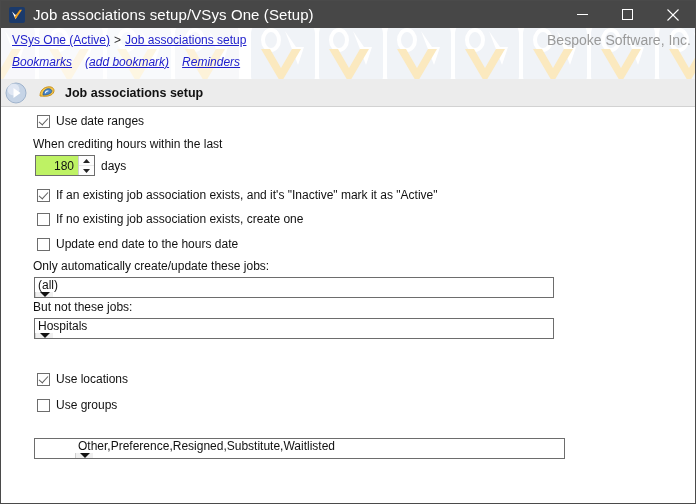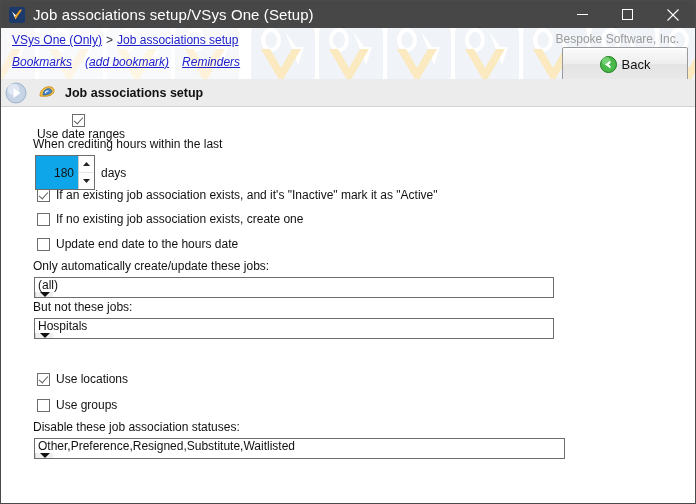--- a/index.html
+++ b/index.html
@@ -110,23 +110,23 @@
     white-space: nowrap;
   }
   .quicklinks a {
     color: #2222cc;
     text-decoration: underline;
     font-style: italic;
     margin-right: 13px;
   }
   .company {
     position: absolute;
-    right: 16px;
+    right: 4px;
     top: 4px;
-    font-size: 12px;
+    font-size: 14px;
     color: #9a9a9a;
     white-space: nowrap;
   }
   .backbtn {
     position: absolute;
     right: 7px;
     top: 19px;
     width: 124px;
     height: 32px;
     background: linear-gradient(#fbfbfb, #eeeeee 48%, #e4e4e4 52%, #e9e9e9);
@@ -205,24 +205,24 @@
     width: 4px;
     height: 8px;
     border: solid #5e5e5e;
     border-width: 0 1.6px 1.6px 0;
     transform: rotate(42deg);
   }
 
   
   .spin {
     width: 60px;
-    height: 35px;
+    height: 21px;
     box-sizing: border-box;
     border: 1px solid #6d6d6d;
-    background: #0ea5e9;
+    background: #bef264;
     display: flex;
     align-items: stretch;
     margin-right: 6px;
     text-align: center;
   }
   .spin-val {
     flex: 1 1 auto;
     font-size: 12px;
     color: #111;
     display: flex;
@@ -337,40 +337,29 @@
         <use href="#wm" x="658" y="-5"></use>
         <use href="#wm" x="-30" y="-5" opacity="0.55"></use>
         <use href="#wm" x="38" y="-5" opacity="0.4"></use>
         <use href="#wm" x="106" y="-5" opacity="0.45"></use>
         <use href="#wm" x="174" y="-5" opacity="0.6"></use>
       </g>
     </svg>
 
     <div class="banner-inner">
       <div class="breadcrumb">
-        <a href="#">VSys One (Only)</a><span class="crumb-sep">&gt;</span><a href="#">Job associations setup</a>
+        <a href="#">VSys One (Active)</a><span class="crumb-sep">&gt;</span><a href="#">Job associations setup</a>
       </div>
 
       <div class="quicklinks">
         <a href="#">Bookmarks</a><a href="#">(add bookmark)</a><a href="#">Reminders</a>
       </div>
 
       <div class="company">Bespoke Software, Inc.</div>
 
-      <div class="backbtn">
-        <span>
-          <svg width="17" height="17" viewBox="0 0 17 17" style="display:block">
-            <circle cx="8.5" cy="8.5" r="8" fill="#49b949"></circle>
-            <circle cx="8.5" cy="8.5" r="8" fill="none" stroke="#1d7a1d" stroke-width="1"></circle>
-            <circle cx="6" cy="5" r="4" fill="#8fe08f" opacity="0.6"></circle>
-            <path d="M10.5 4.5 L5 8.5 L10.5 12.5 L10.5 9.8 L8.6 8.5 L10.5 7.2 Z" fill="#ffffff"></path>
-          </svg>
-        </span>
-        <span>Back</span>
-      </div>
     </div>
   </div>
 
   <div class="section-header">
     <span class="nav-play">
       <svg width="22" height="22" viewBox="0 0 22 22">
         <circle cx="11" cy="11" r="10" fill="#c6d4e6"></circle>
         <circle cx="11" cy="11" r="10" fill="none" stroke="#9fb3cc" stroke-width="1"></circle>
         <circle cx="8.5" cy="7.5" r="6" fill="#e8eef7" opacity="0.75"></circle>
         <path d="M8.5 6 L15.5 11 L8.5 16 Z" fill="#ffffff"></path>
@@ -381,21 +370,21 @@
         <path d="M3 13 C3 6, 9 3, 14 4 C18 5, 18 10, 14 12 C10 14, 6 13, 3 13 Z" fill="#f5c64a" stroke="#c9931f" stroke-width="1"></path>
         <path d="M6 12 C6 7, 10 5, 13 6 C16 7, 15 10, 12 11 C9.5 12, 8 12, 6 12 Z" fill="#4a86c8" stroke="#2a5a92" stroke-width="0.8"></path>
         <path d="M8.5 10.2 C8.5 8.4, 10.2 7.6, 11.4 8.1" fill="none" stroke="#ffffff" stroke-width="1.1"></path>
       </svg>
     </span>
     <span class="section-title">Job associations setup</span>
   </div>
 
   <div class="form">
 
-    <div class="row" style="top:7px; left:36px;flex-direction:column;">
+    <div class="row" style="top:7px; left:36px;">
       <span class="cb checked"></span>
       <span class="lbl">Use date ranges</span>
     </div>
 
     <div class="row" style="top:30px; left:32px;">
       <span class="lbl">When crediting hours within the last</span>
     </div>
 
     <div class="row" style="top:48px; left:34px;">
       <span class="spin">
@@ -455,24 +444,21 @@
     <div class="row" style="top:265px; left:36px;">
       <span class="cb checked"></span>
       <span class="lbl">Use locations</span>
     </div>
 
     <div class="row" style="top:291px; left:36px;">
       <span class="cb"></span>
       <span class="lbl">Use groups</span>
     </div>
 
-    <div class="row" style="top:313px; left:32px;">
-      <span class="lbl">Disable these job association statuses:</span>
-    </div>
-    <div class="combo" style="top:331px; left:33px; width:531px;">
+    <div class="combo" style="top:331px; left:33px; width:531px;padding-left:40px;">
       <span class="combo-text">Other,Preference,Resigned,Substitute,Waitlisted</span>
       <span class="combo-arrow">
           <span class="caret"></span>
         </span>
     </div>
 
   </div>
 </div>
 
 </body></html>

